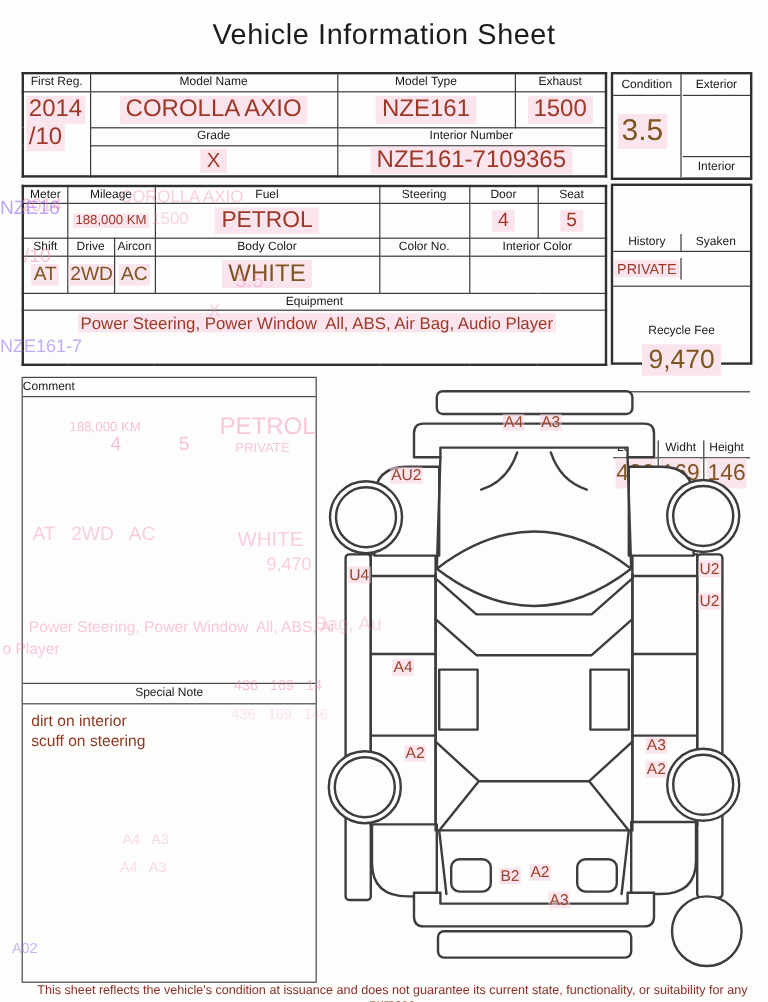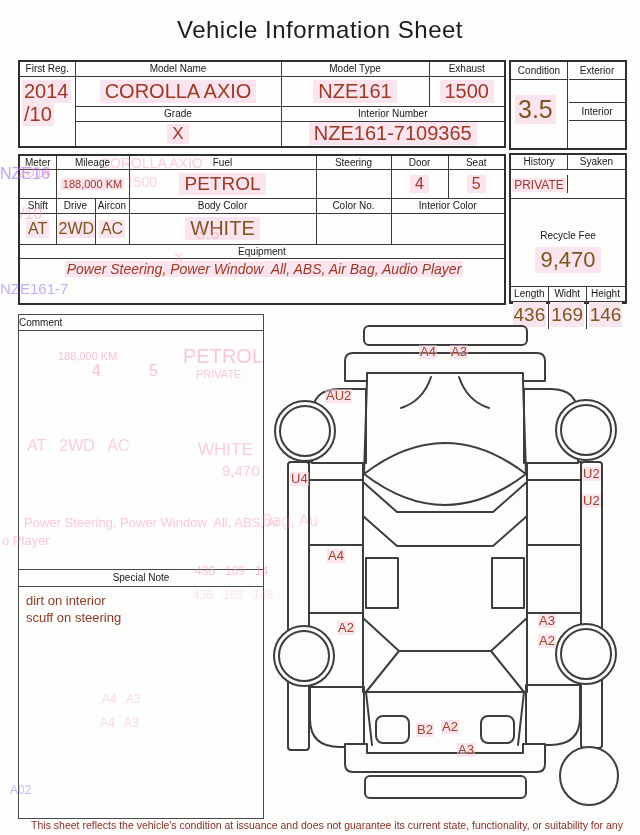--- a/index.html
+++ b/index.html
@@ -10,34 +10,34 @@
   table{border-collapse:collapse;position:absolute;table-layout:fixed;background:#fff0;}
   table.sheet{border:2px solid #2f2f2f;}
   .sheet th,.sheet td{border:1.4px solid #3a3a3a;padding:0;text-align:center;overflow:hidden;}
   .sheet th{font-weight:400;font-size:10px;color:#181818;}
   .red{color:#9d3826;}
   .brown{color:#7d5520;}
   .hl{background:#fae4ed;padding:0 5px;display:inline-block;}
   .v20{font-size:20px;}
   .v16{font-size:16px;}
   .firstreg{font-size:20px;line-height:23px;text-align:left !important;vertical-align:top;padding:3px 0 0 2px !important;}
-  .equip{font-size:14px;text-align:right;vertical-align:top;padding:2px 0 0 4px !important;white-space:pre-wrap;font-style:italic;}
+  .equip{font-size:14px;text-align:right;vertical-align:top;padding:2px 0 0 4px !important;white-space:pre-wrap;}
   .box{position:absolute;border:2px solid #2f2f2f;}
   .bh{font-size:10px;text-align:center;color:#181818;}
   
   #condbox .left{position:absolute;left:0;top:0;bottom:0;width:56px;border-right:1.4px solid #3a3a3a;}
   #condbox .lh{height:17px;line-height:17px;border-bottom:1.4px solid #3a3a3a;}
   #condbox .cv{margin-top:15px;text-align:left;padding-left:4px;font-size:25px;}
   #condbox .right{margin-left:58px;}
   #condbox .rh1{height:17px;line-height:17px;border-bottom:1.4px solid #3a3a3a;}
   #condbox .sp1{height:22px;}
-  #condbox .rh2{height:17px;line-height:17px;border-top:1.4px solid #3a3a3a;border-bottom:1.4px solid #3a3a3a;}
+  #condbox .rh2{height:17px;line-height:17px;border-top:1.4px solid #3a3a3a;border-bottom:1.4px solid #3a3a3a;margin-top:28px;}
   
   #histbox .row{display:flex;}
-  #histbox .hrow{height:14px;line-height:14px;border-bottom:1.4px solid #3a3a3a;}
+  #histbox .hrow{height:14px;line-height:14px;border-bottom:1.4px solid #3a3a3a;margin-top:40px;}
   #histbox .vrow{height:28px;border-bottom:1.4px solid #3a3a3a;align-items:center;}
   #histbox .cl{width:57px;border-right:1.4px solid #3a3a3a;box-sizing:border-box;}
   #histbox .cr{flex:1;}
   #histbox .recy{height:59px;border-bottom:1.4px solid #3a3a3a;}
   #histbox .recyh{padding-top:3px;margin-top:28px;}
   #histbox .recyv{text-align:center;font-size:22px;margin-top:6px;}
   #histbox .dim{width:37.8px;border-right:1.4px solid #3a3a3a;box-sizing:border-box;}
   #histbox .dim:last-child{border-right:none;}
   #histbox .dimv{height:27px;line-height:25px;font-size:19px;text-align:center;}
   

